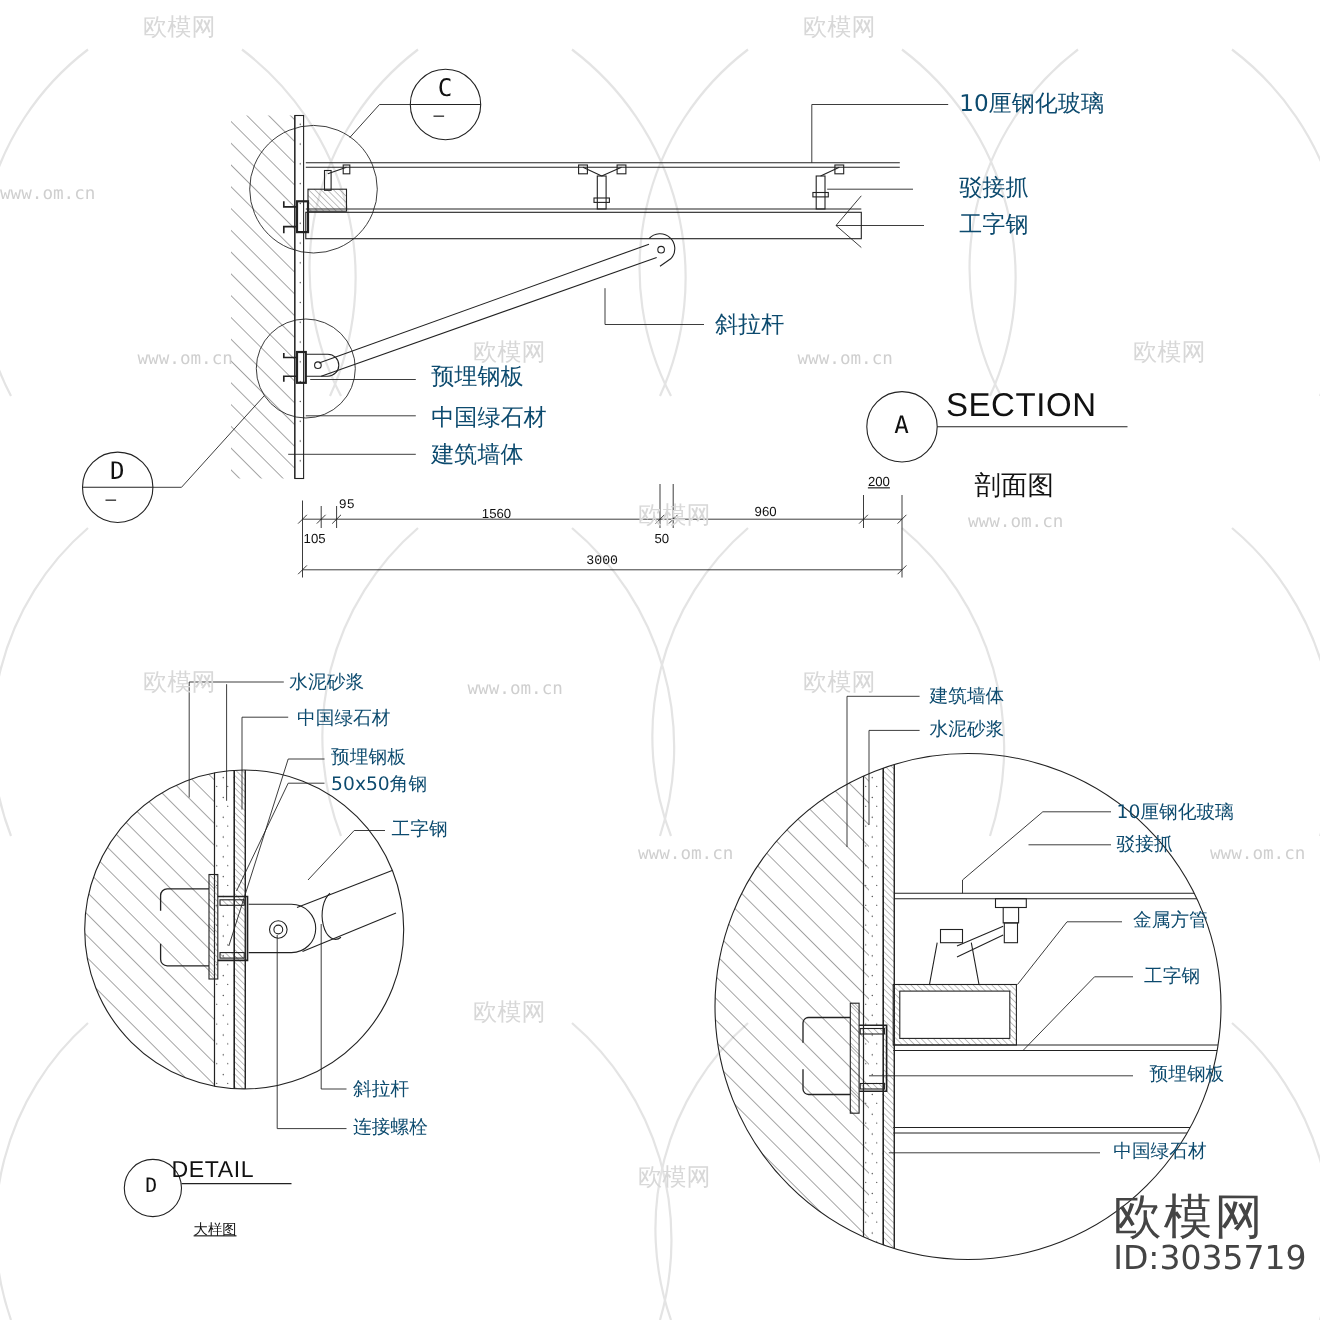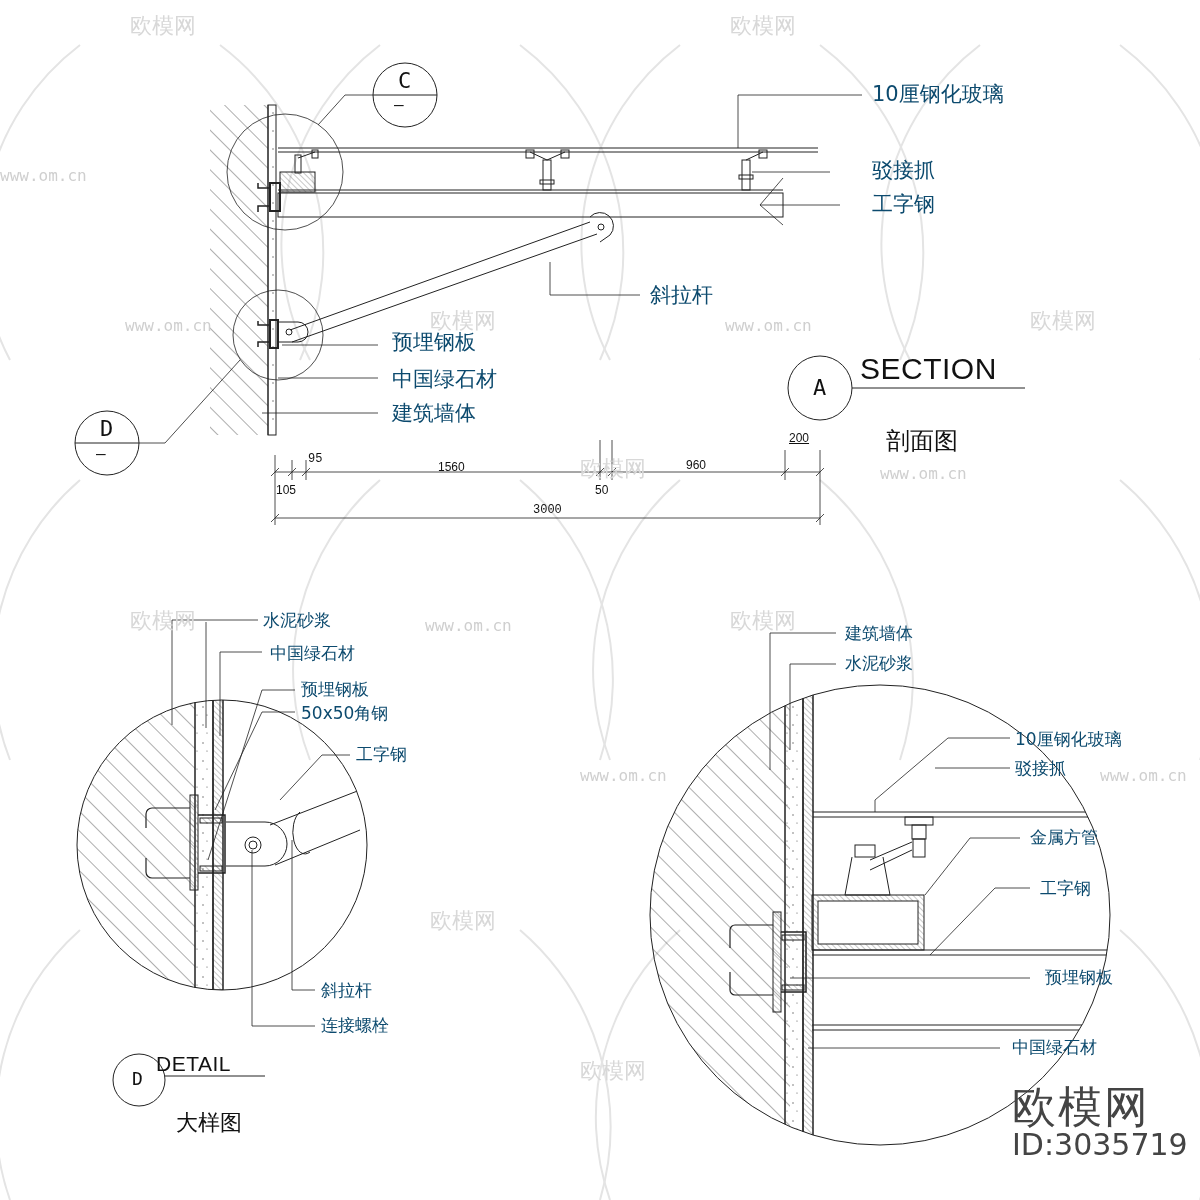--- a/index.html
+++ b/index.html
@@ -276,21 +276,21 @@
 
 <div class="lbl lbl-sm" style="left:263px;top:612px;">水泥砂浆</div>
 <div class="lbl lbl-sm" style="left:270px;top:645px;">中国绿石材</div>
 <div class="lbl lbl-sm" style="left:301px;top:681px;">预埋钢板</div>
 <div class="lbl lbl-sm" style="left:301px;top:705px;">50x50角钢</div>
 <div class="lbl lbl-sm" style="left:356px;top:746px;">工字钢</div>
 <div class="lbl lbl-sm" style="left:321px;top:982px;">斜拉杆</div>
 <div class="lbl lbl-sm" style="left:321px;top:1017px;">连接螺栓</div>
 <div class="bubble-letter" style="left:132px;top:1070px;font-size:18px;">D</div>
 <div class="title-en title-en-sm" style="left:156px;top:1053px;">DETAIL</div>
-<div class="title-cn" style="left:176px;top:1085px;font-size:22px;">大样图</div>
+<div class="title-cn" style="left:176px;top:1085px;font-size:13px;text-decoration:underline;">大样图</div>
 
 <div class="lbl lbl-sm" style="left:845px;top:625px;">建筑墙体</div>
 <div class="lbl lbl-sm" style="left:845px;top:655px;">水泥砂浆</div>
 <div class="lbl lbl-sm" style="left:1015px;top:731px;">10厘钢化玻璃</div>
 <div class="lbl lbl-sm" style="left:1015px;top:760px;">驳接抓</div>
 <div class="lbl lbl-sm" style="left:1030px;top:829px;">金属方管</div>
 <div class="lbl lbl-sm" style="left:1040px;top:880px;">工字钢</div>
 <div class="lbl lbl-sm" style="left:1045px;top:969px;">预埋钢板</div>
 <div class="lbl lbl-sm" style="left:1012px;top:1039px;">中国绿石材</div>
 

